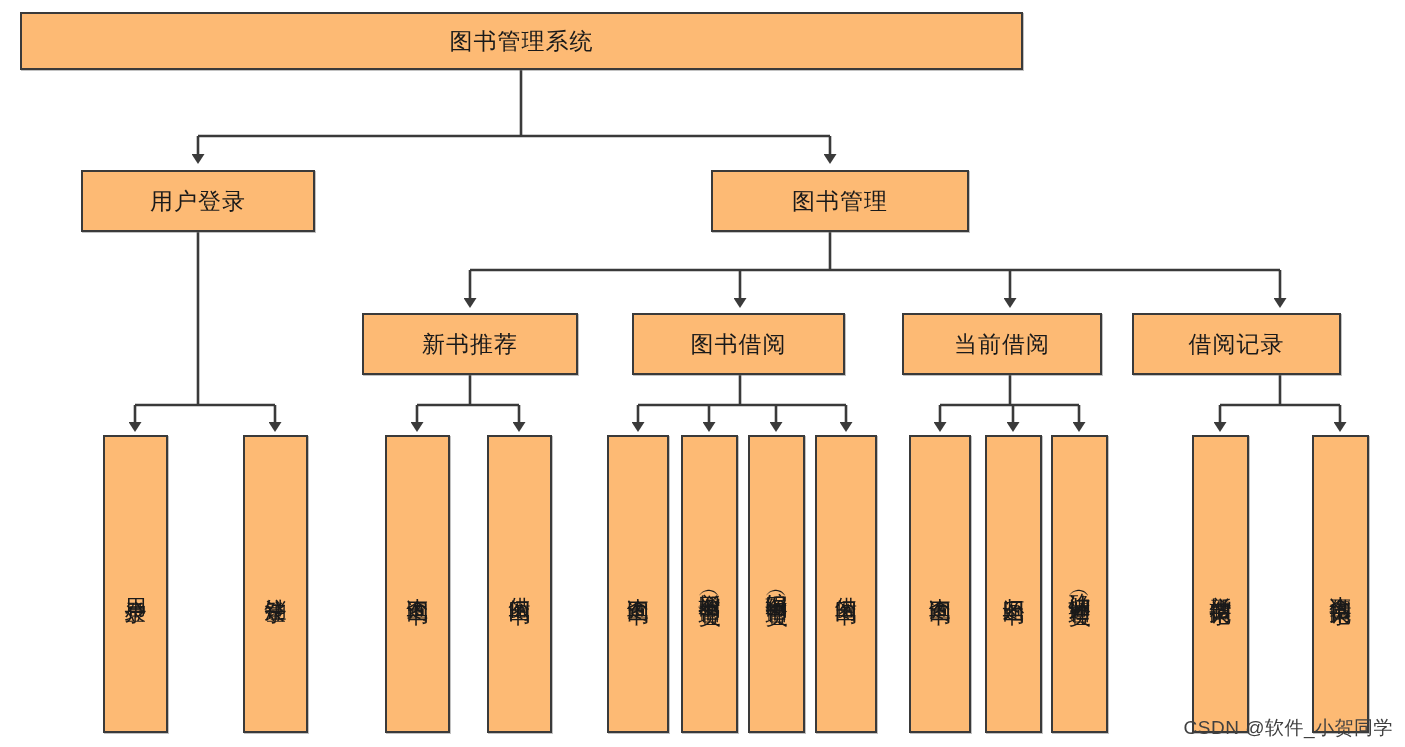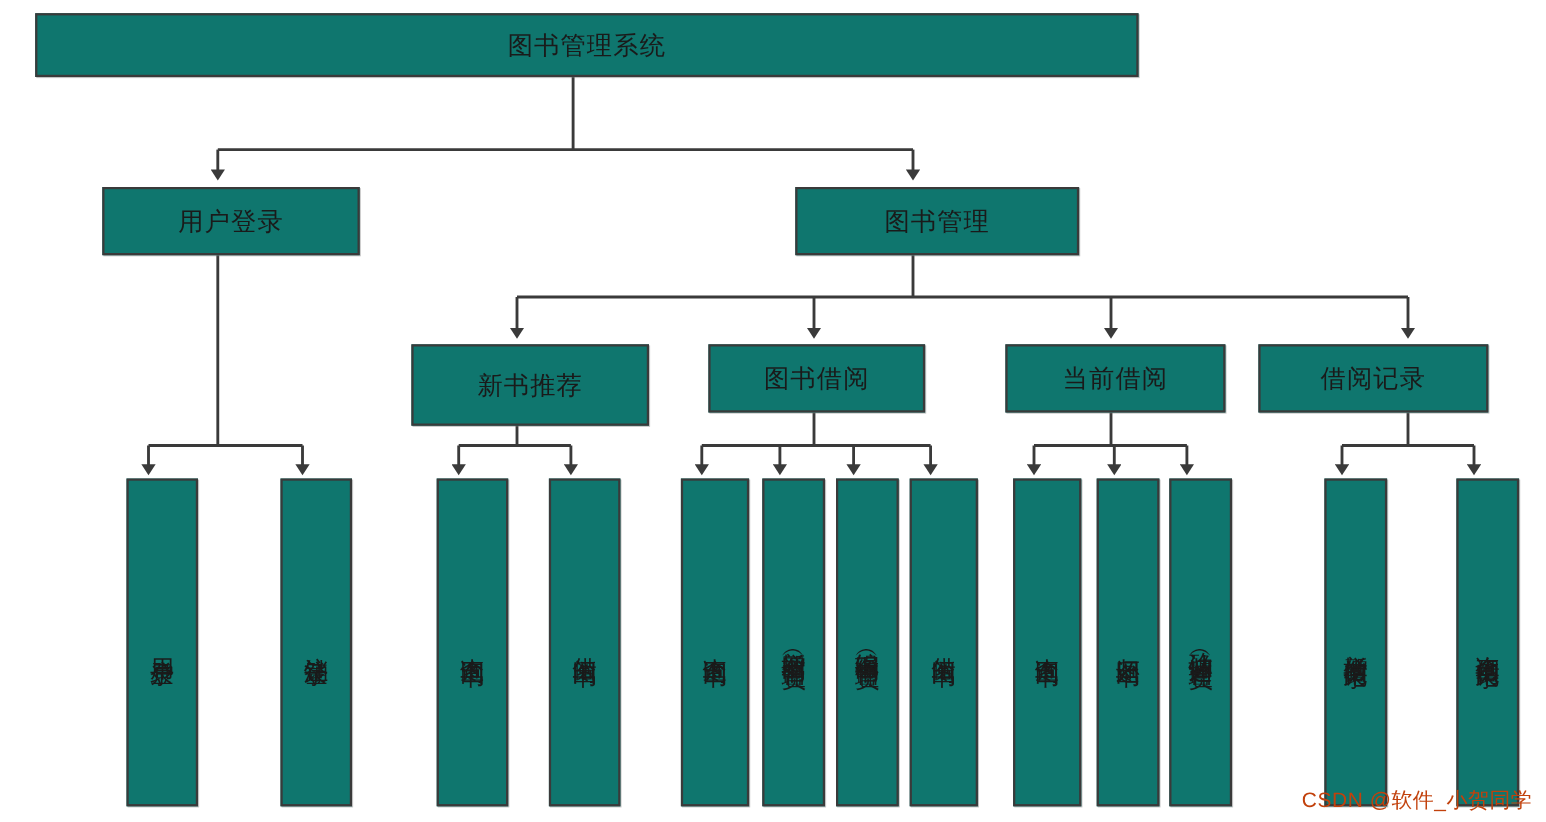--- a/index.html
+++ b/index.html
@@ -7,28 +7,27 @@
     width:1405px;height:747px;
     background:#ffffff;
     font-family:"Liberation Sans","DejaVu Sans",sans-serif;
     overflow:hidden;
     position:relative;
   }
   #canvas{position:absolute;left:0;top:0;width:1405px;height:747px;}
   .node{
     position:absolute;
     box-sizing:border-box;
-    background:#0f766e;
+    background:#fdba74;
     border:2px solid #3a3a3a;
     display:flex;
     align-items:center;
     justify-content:center;
     color:#1a1a1a;
     box-shadow:1px 1px 0 rgba(120,120,120,.45);
-    margin-left:12px;
   }
   .node.h{
     font-size:23px;
     letter-spacing:1px;
   }
   .node.v{
     writing-mode:vertical-rl;
     text-orientation:upright;
     font-size:22px;
     align-items:center;
@@ -42,21 +41,21 @@
     text-orientation:upright;
     display:block;
     text-align:center;
   }
   svg.links{position:absolute;left:0;top:0;width:1405px;height:747px;pointer-events:none;}
   .watermark{
     position:absolute;
     right:12px;
     bottom:6px;
     font-size:19px;
-    color:#c2410c;
+    color:#404040;
     letter-spacing:.5px;
     white-space:nowrap;
   }
 </style>
 </head>
 <body>
 
 <div id="canvas">
   <svg class="links" viewBox="0 0 1405 747">
     <defs>
@@ -112,24 +111,24 @@
     <span>图书管理系统</span>
   </div>
 
   <div class="node h" style="left:81px;top:170px;width:234px;height:62px;">
     <span>用户登录</span>
   </div>
   <div class="node h" style="left:711px;top:170px;width:258px;height:62px;">
     <span>图书管理</span>
   </div>
 
-  <div class="node h" style="left:362px;top:313px;width:216px;height:74px;font-family:Liberation Serif, serif;">
+  <div class="node h" style="left:362px;top:313px;width:216px;height:62px;font-family:Liberation Serif, serif;">
     <span>新书推荐</span>
   </div>
-  <div class="node h" style="left:632px;top:313px;width:197px;height:62px;">
+  <div class="node h" style="left:632px;top:313px;width:213px;height:62px;">
     <span>图书借阅</span>
   </div>
   <div class="node h" style="left:902px;top:313px;width:200px;height:62px;">
     <span>当前借阅</span>
   </div>
   <div class="node h" style="left:1132px;top:313px;width:209px;height:62px;">
     <span>借阅记录</span>
   </div>
 
   <div class="node v" style="left:103px;top:435px;width:65px;height:298px;">

